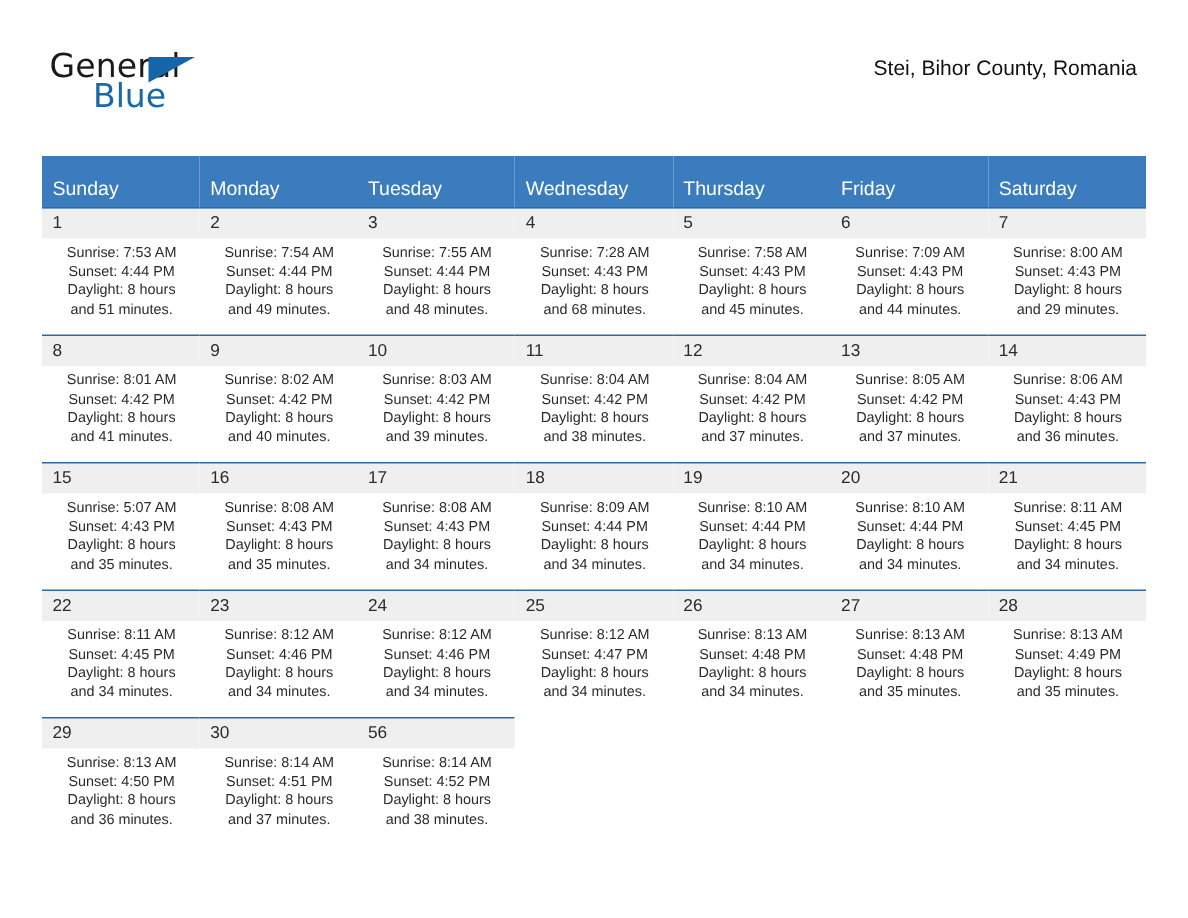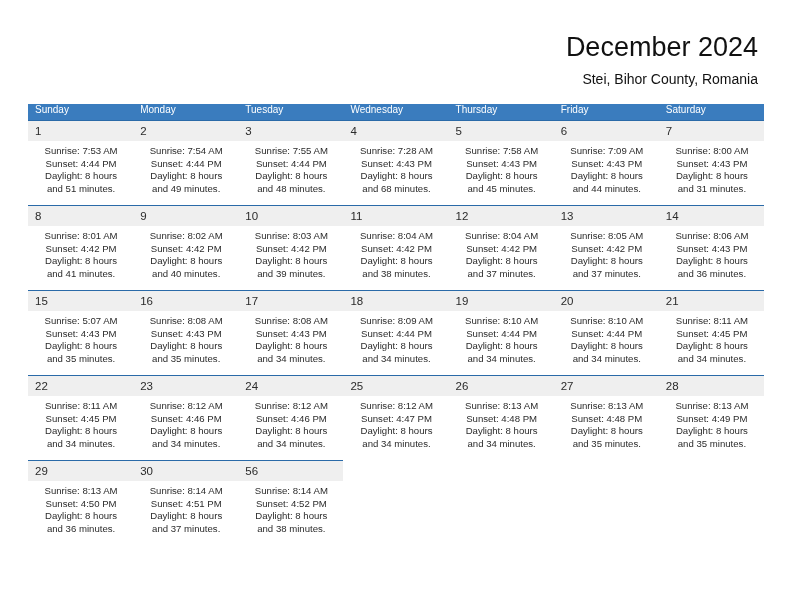--- a/index.html
+++ b/index.html
@@ -95,24 +95,24 @@
     left: 28px;
     top: 104px;
     width: 736px;
     border-collapse: collapse;
     table-layout: fixed;
   }
 
   .calendar th {
     background: #3a7cbe;
     color: #ffffff;
-    font-size: 10px;
+    font-size: 13px;
     font-weight: normal;
     text-align: left;
-    padding: 0 0 5px 7px;
+    padding: 14px 0 5px 7px;
     height: 11px;
     border: none;
   }
 
   .calendar td {
     vertical-align: top;
     padding: 0;
     border: none;
     border-top: 1.6px solid #2a6aa8;
     height: 84px;
@@ -145,23 +145,27 @@
     white-space: nowrap;
   }
 </style>
 </head>
 <body>
 
 <div class="page">
 
   <div class="topbar">
 
+    <div class="logo">
+      <span class="logo-general">General</span>
+      <span class="logo-triangle"></span>
+      <span class="logo-blue">Blue</span>
+    </div>
 
     <div class="title-block">
-      <div class="cal-title">December 2024</div>
       <div class="cal-subtitle">Stei, Bihor County, Romania</div>
     </div>
 
   </div>
 
   <table class="calendar">
     <thead>
       <tr id="weekday-row">
           <th>Sunday</th>
           <th>Monday</th>
@@ -227,21 +231,21 @@
               <div>Daylight: 8 hours</div>
               <div>and 44 minutes.</div>
             </div>
           </td>
           <td class="">
             <div class="daynum">7</div>
             <div class="details">
               <div>Sunrise: 8:00 AM</div>
               <div>Sunset: 4:43 PM</div>
               <div>Daylight: 8 hours</div>
-              <div>and 31 minutes.</div>
+              <div>and 29 minutes.</div>
             </div>
           </td>
         </tr>
         <tr class="week-row">
           <td class="">
             <div class="daynum">8</div>
             <div class="details">
               <div>Sunrise: 8:01 AM</div>
               <div>Sunset: 4:42 PM</div>
               <div>Daylight: 8 hours</div>

